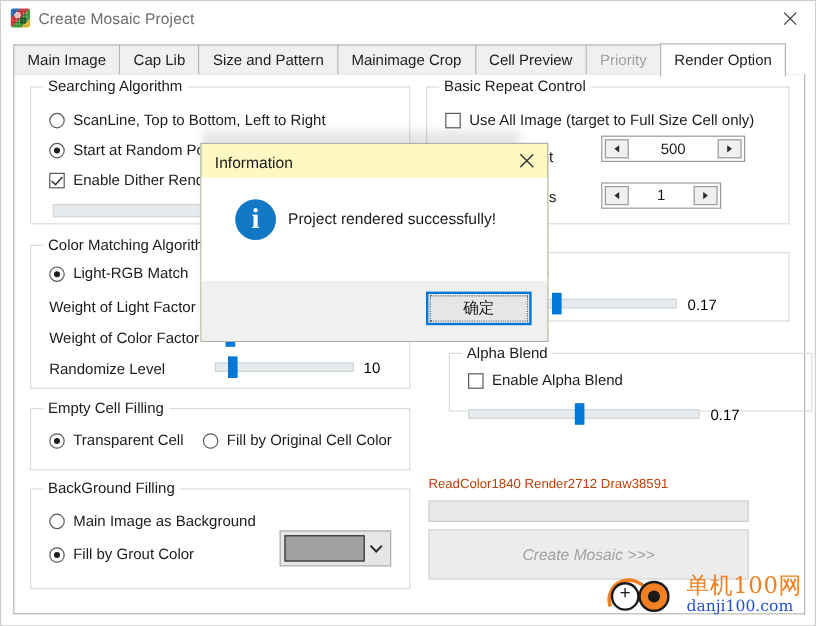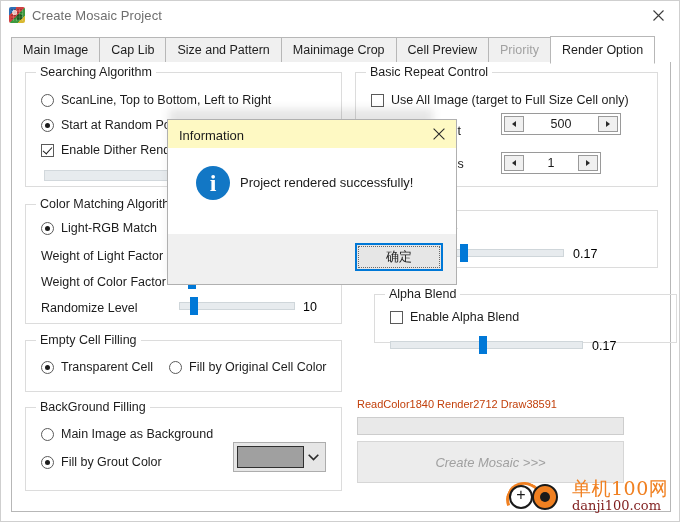--- a/index.html
+++ b/index.html
@@ -218,21 +218,21 @@
     position: absolute; left: 26px; top: 5px; width: 26px; height: 26px;
     border-radius: 50%; background: #f08021; border: 2px solid #1a1a1a;
     box-sizing: border-box;
   }
   .wm-dot::after {
     content: ""; position: absolute; left: 6px; top: 6px;
     width: 10px; height: 10px; border-radius: 50%; background: #1a1a1a;
   }
   .wm-text { margin-left: 4px; }
   .wm-cn { font-family: "DejaVu Serif", serif; font-size: 19px; color: #f08021; line-height: 19px; letter-spacing: .5px; }
-  .wm-en { font-family: "DejaVu Serif", serif; font-size: 13px; color: #7f1d1d; line-height: 16px; }
+  .wm-en { font-family: "DejaVu Serif", serif; font-size: 13px; color: #1d4ed8; line-height: 16px; }
 
   
   .dlg-shadow {
     position: absolute; left: 168px; top: 108px; width: 264px; height: 168px;
     background: rgba(0,0,0,0.10); filter: blur(4px);
   }
   .dialog {
     position: absolute; left: 166px; top: 106px; width: 290px; height: 166px;
     background: #fef9c3; border: 1px solid #b0b0b0; box-sizing: border-box;
     z-index: 50;

